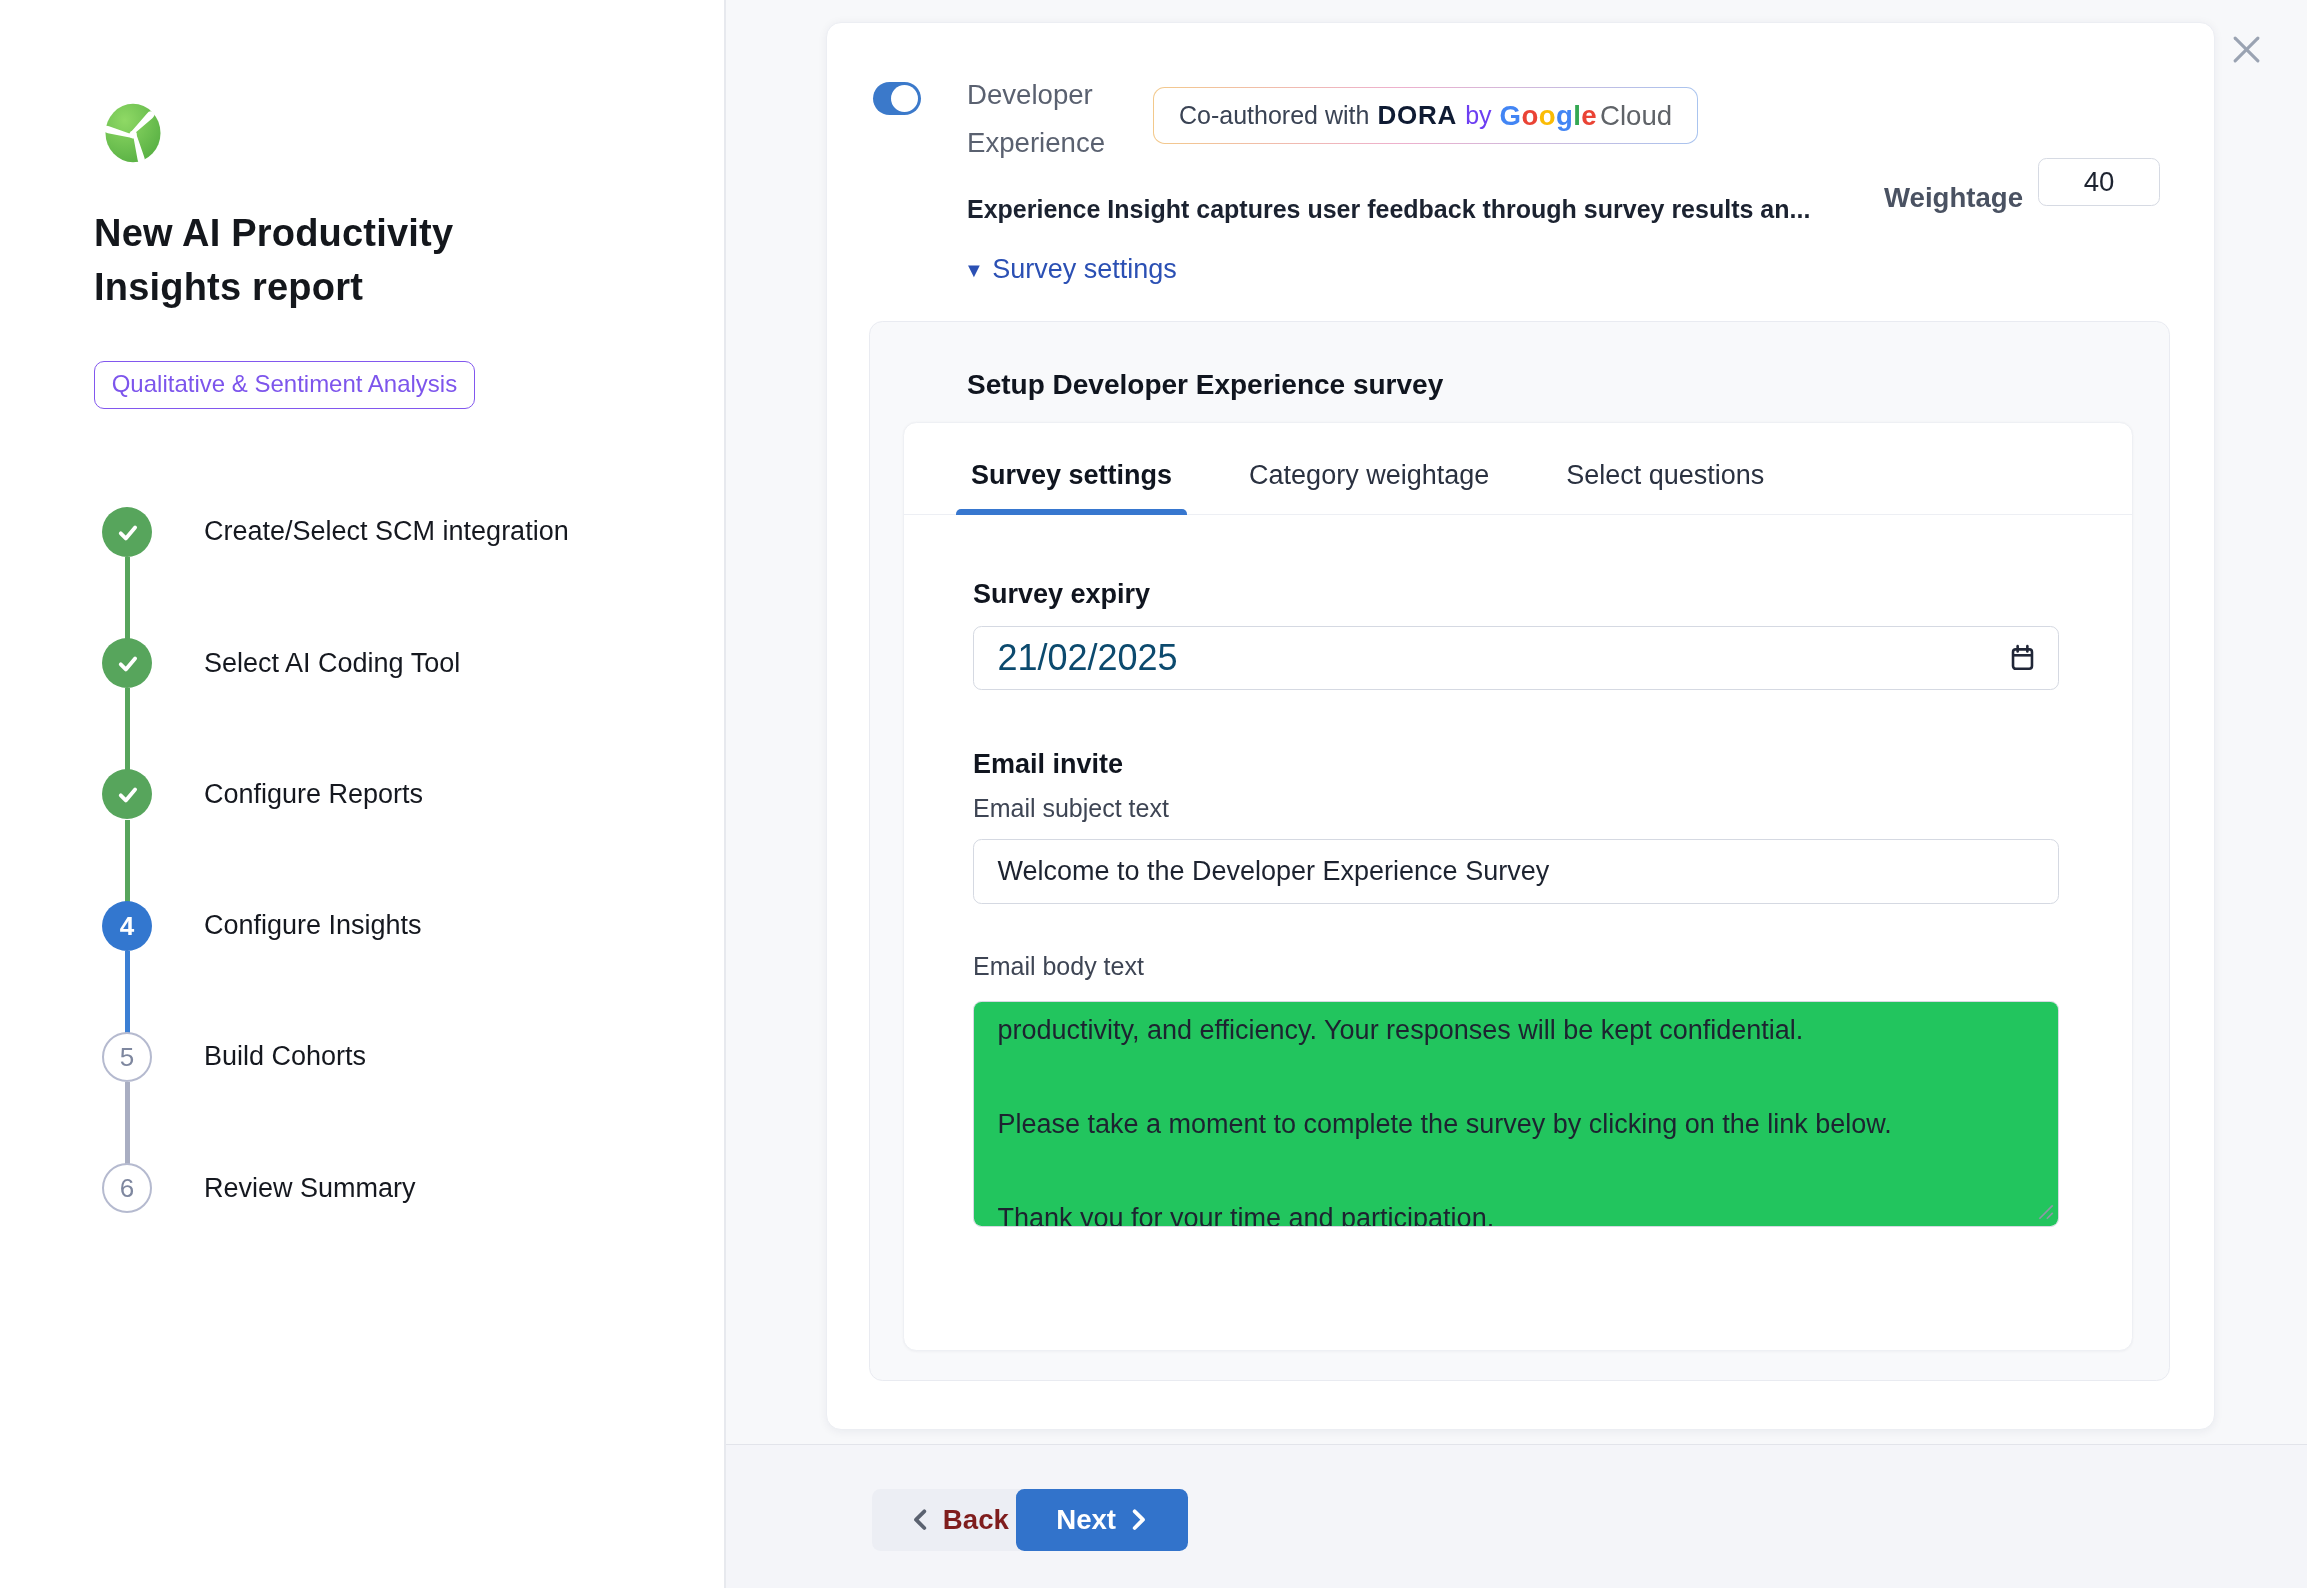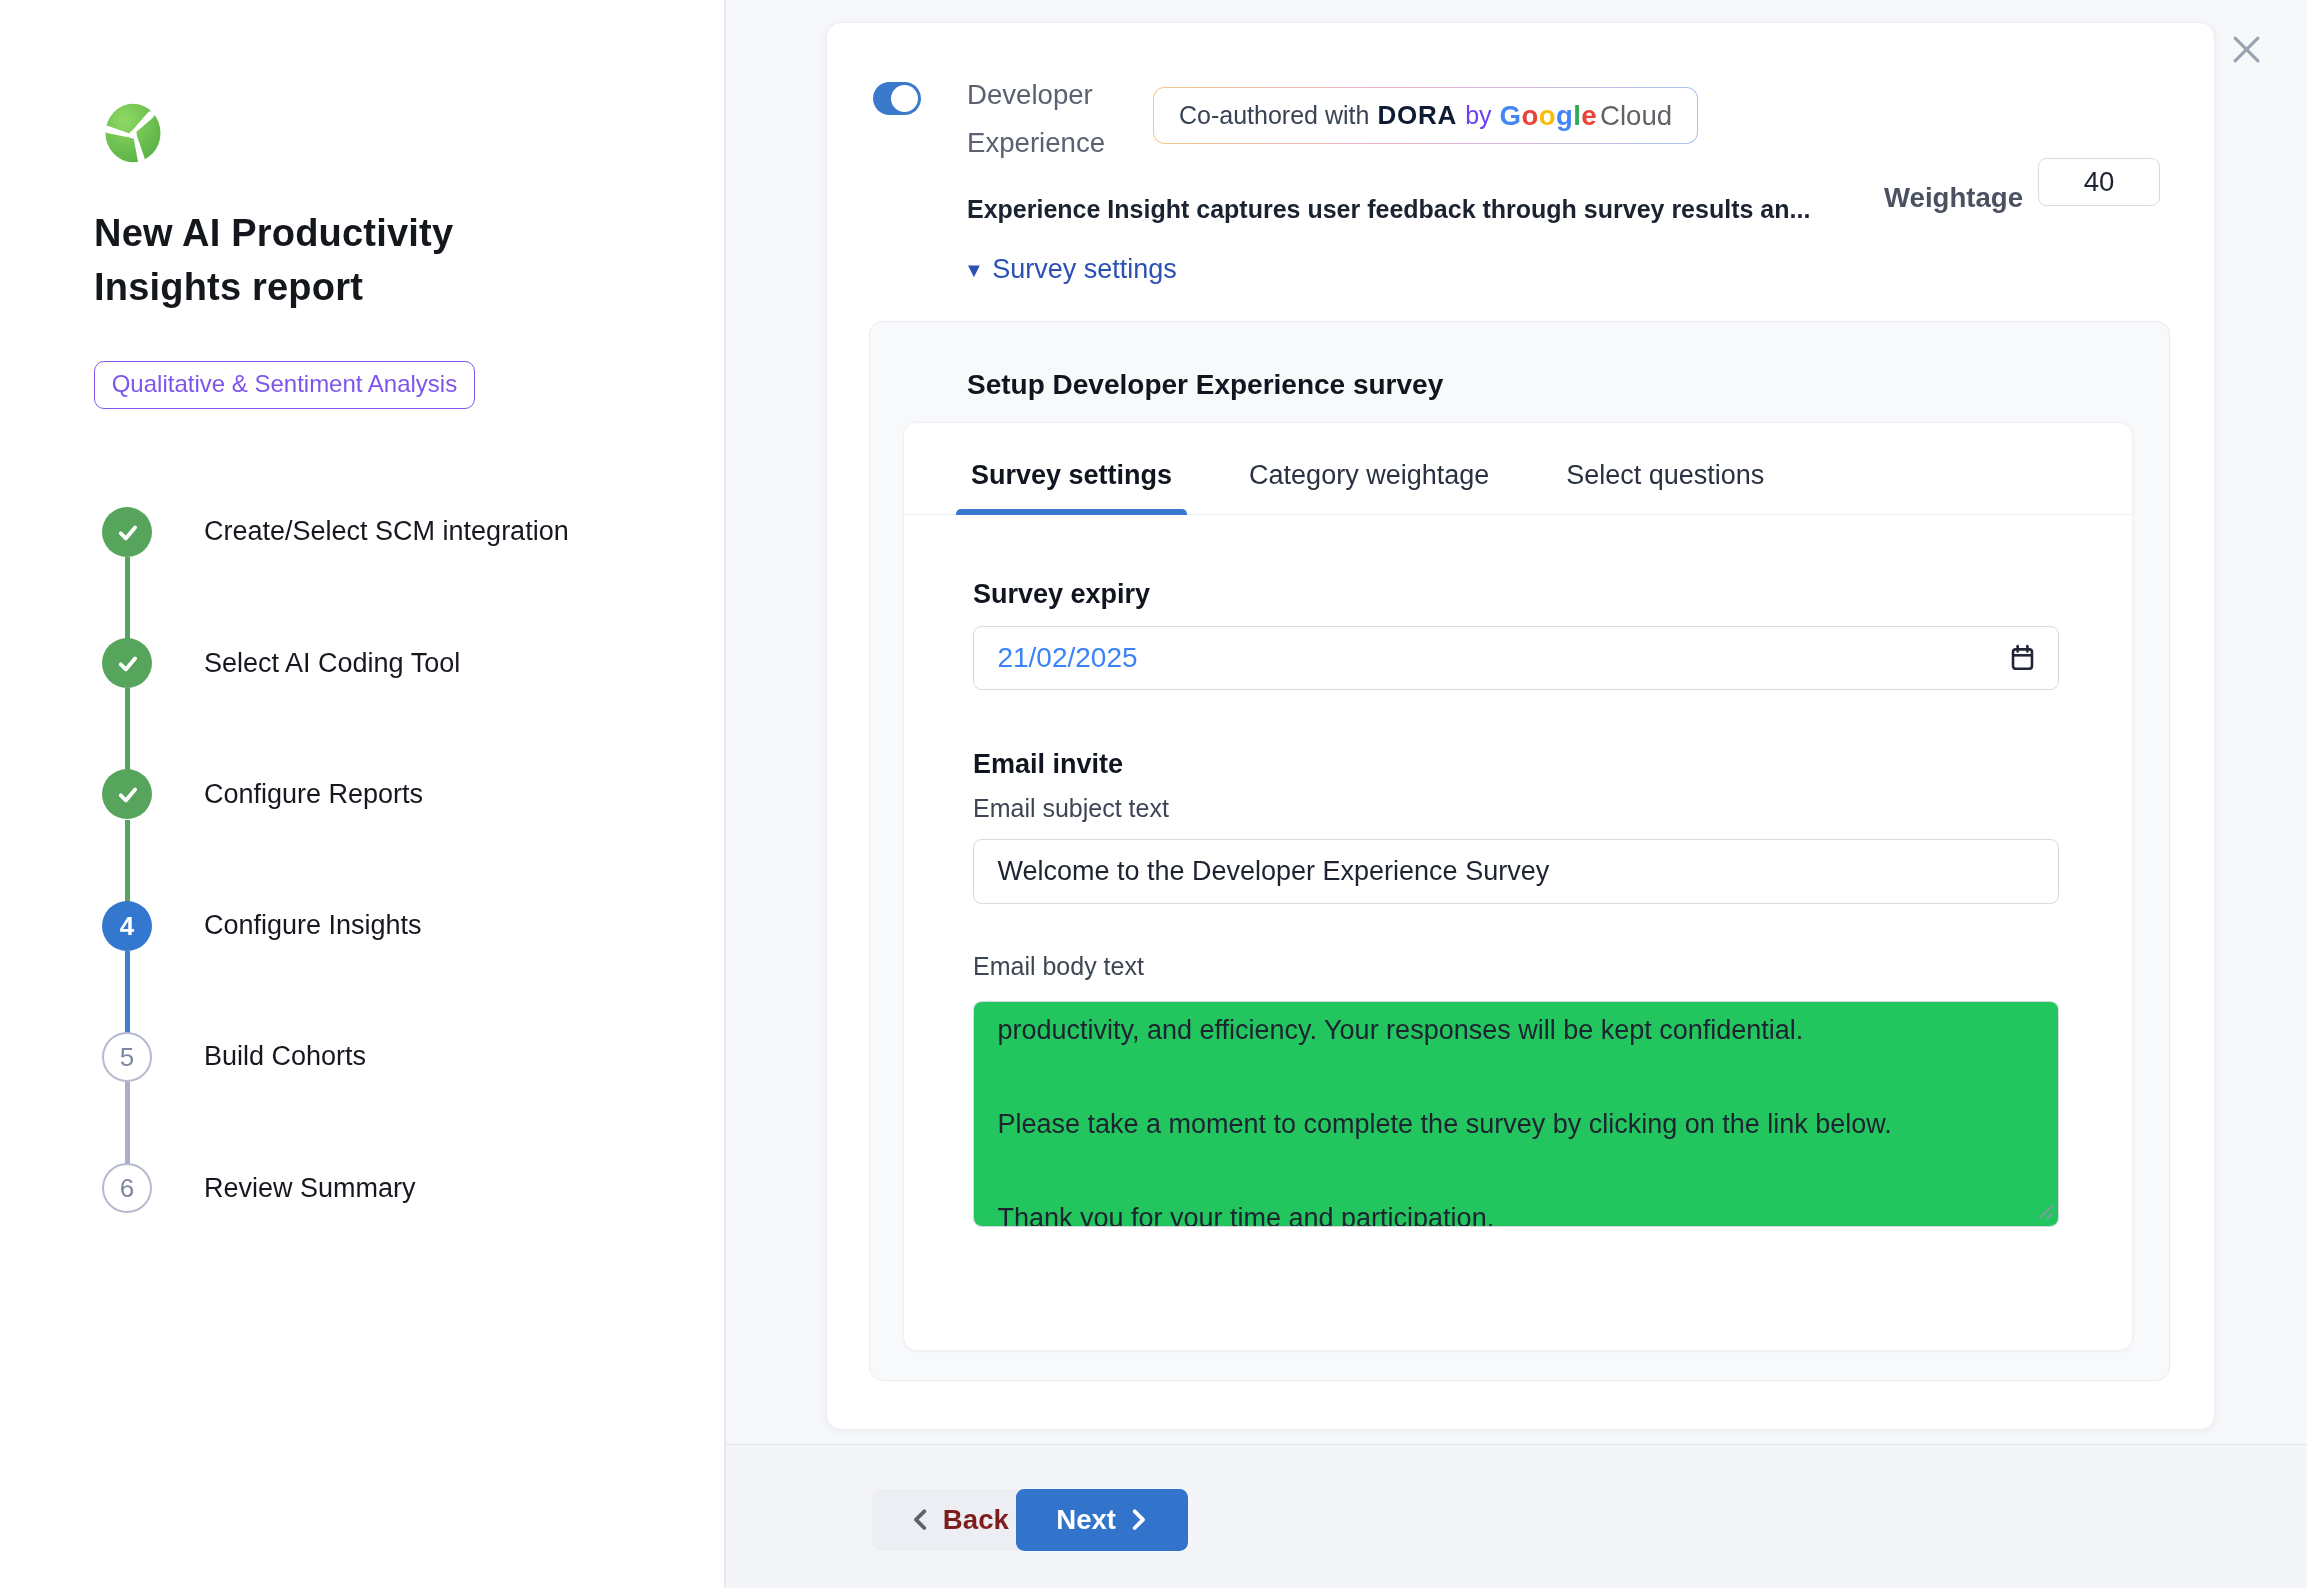--- a/index.html
+++ b/index.html
@@ -65,21 +65,21 @@
 
   .tabbar { display:flex; gap:47px; padding:37px 0 0 52px; border-bottom:1.7px solid #edeff4; }
   .tab { position:relative; padding:0 15px 22.6px; font-size:27px; font-weight:500; color:#2a3140; cursor:pointer; white-space:nowrap; }
   .tab.active { font-weight:700; color:#10151f; }
   .tab.active::after { content:""; position:absolute; left:0; right:0; bottom:-1.7px; height:5.9px; background:#3777cf; border-radius:5px 5px 0 0; }
 
   .fields { padding:64px 73px 0 69px; }
   .field-label-bold { font-size:27px; font-weight:700; color:#10151f; }
   .field-label { font-size:25px; font-weight:500; color:#3e4554; }
   .date-input { margin-top:16.7px; height:64px; border:1.7px solid #d5d9e2; border-radius:8.4px; background:#ffffff; display:flex; align-items:center; justify-content:space-between; padding:0 22px 0 23.4px; cursor:text; }
-  .date-input span { font-size:28px; color:#3b82f6; }
+  .date-input span { font-size:36px; color:#0c4a6e; }
   .mt-invite { margin-top:59px; }
   .mt-subj-label { margin-top:13.4px; }
   .text-input { margin-top:16.7px; width:100%; height:65px; border:1.7px solid #d5d9e2; border-radius:8.4px; background:#ffffff; font-family:inherit; font-size:27px; color:#1d2330; padding:0 23.4px; outline:none; }
   .mt-body-label { margin-top:48px; }
   .textarea-wrap { position:relative; margin-top:20px; }
   .body-textarea { display:block; width:100%; height:226px; border:1.7px solid #d5d9e2; border-radius:8.4px; background:#22c55e; font-family:inherit; font-size:27px; line-height:47px; color:#1d2330; padding:5px 23.4px; resize:none; outline:none; white-space:pre-wrap; }
   .resize-handle { position:absolute; right:5px; bottom:6.7px; width:18.4px; height:18.4px; cursor:nwse-resize; }
 
   
   .btn { position:absolute; top:1489px; height:62px; border:none; border-radius:8.4px; font-family:inherit; font-size:27.6px; font-weight:700; display:flex; align-items:center; justify-content:center; gap:11.7px; cursor:pointer; }

